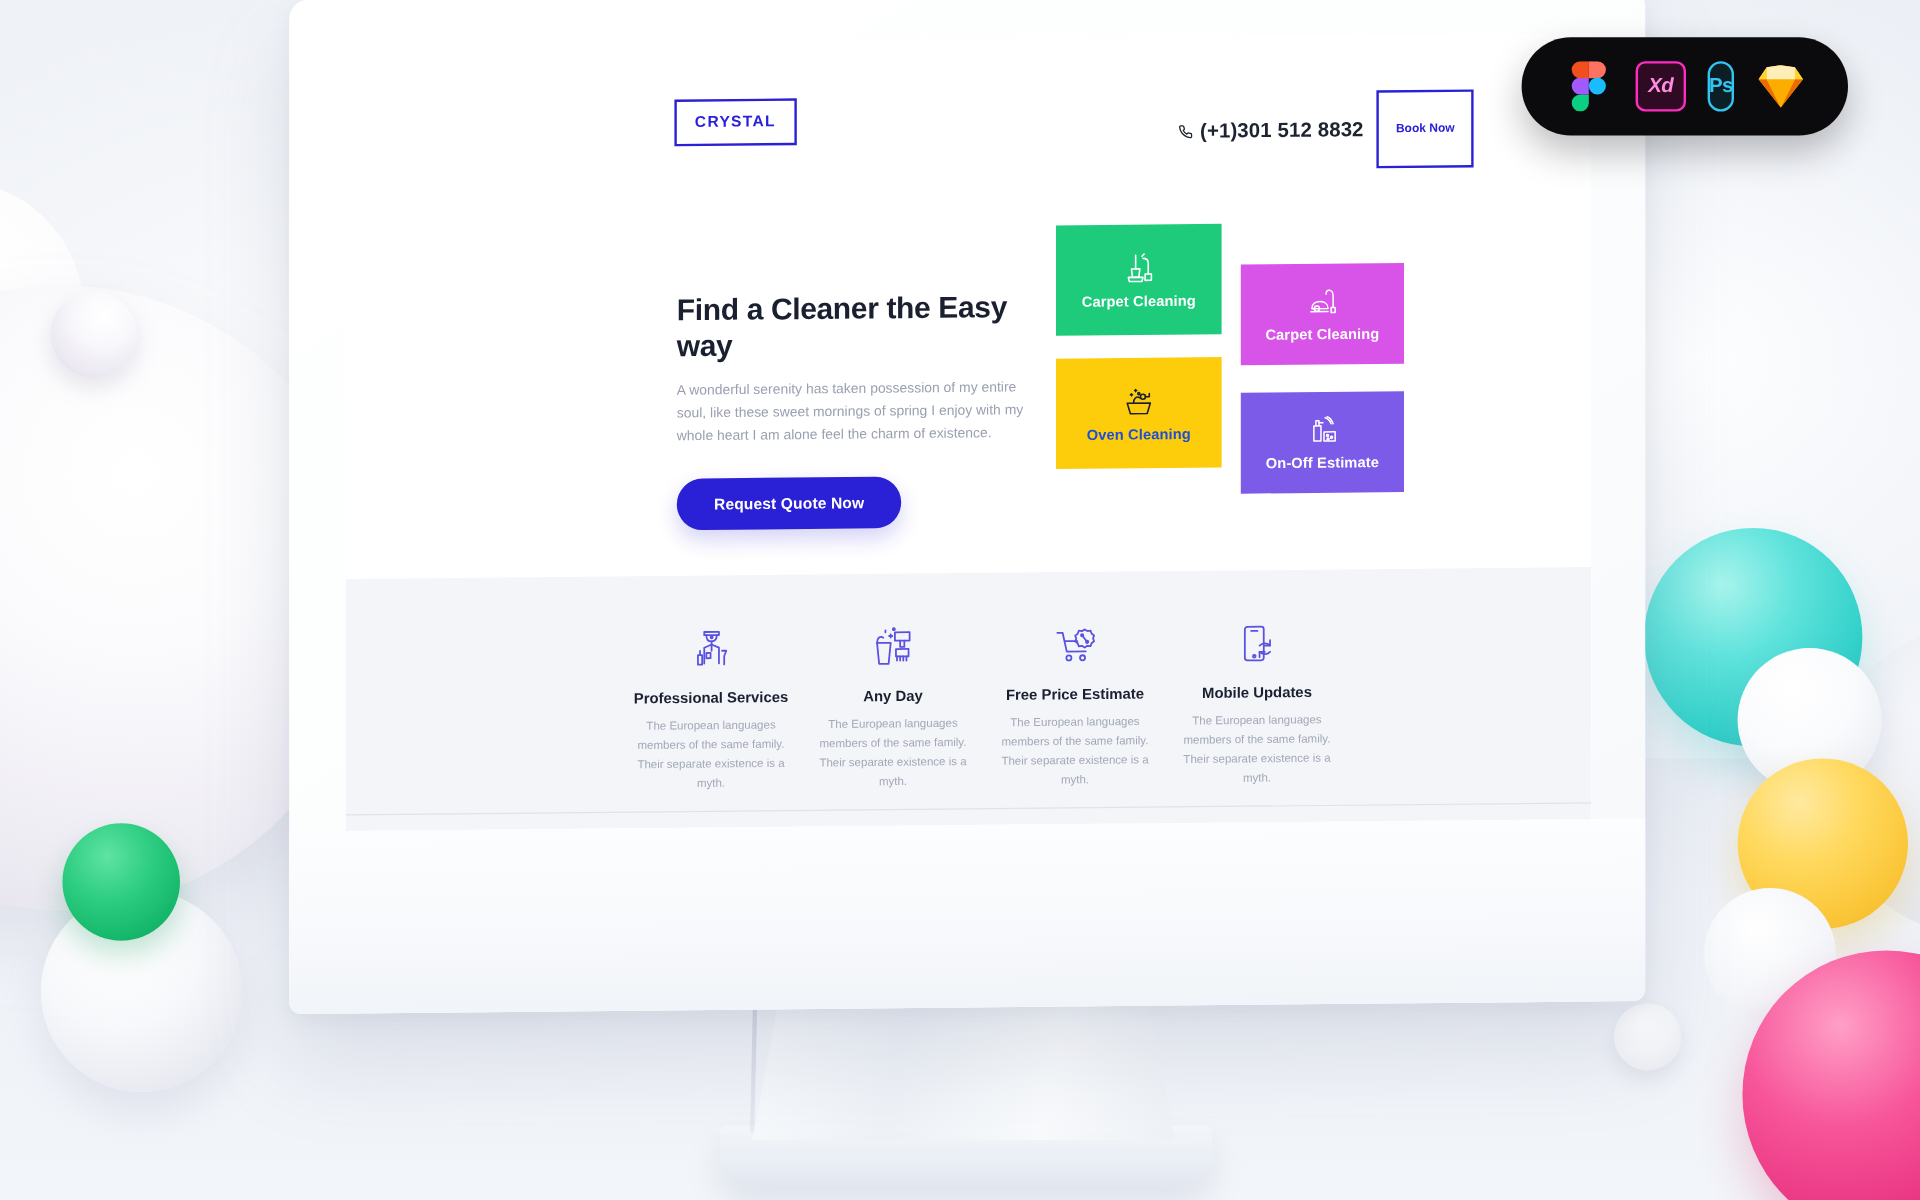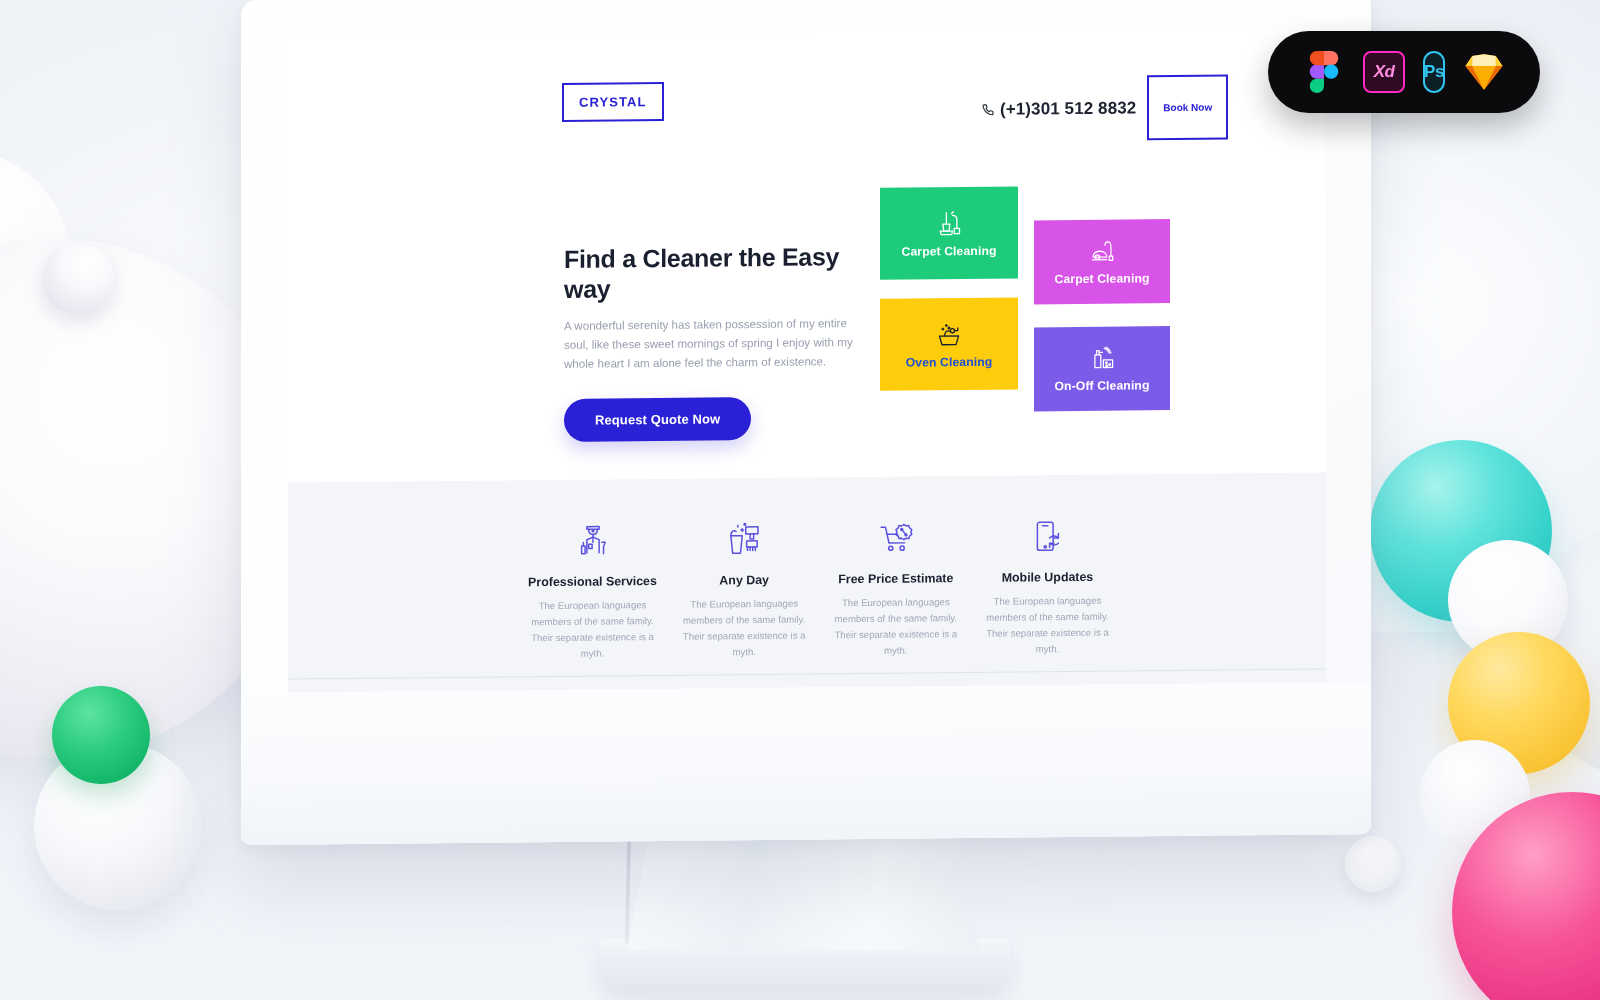--- a/index.html
+++ b/index.html
@@ -342,21 +342,21 @@
                 <path d="M9 12 L9 7 L12 7 L12 12"></path>
                 <path d="M12 9 L16 9"></path>
                 <path d="M18 4 C21 5 23 7 24 10"></path>
                 <path d="M20 3 C23 4 25 7 26 10"></path>
                 <path d="M17 18 L28 18 L28 27 L17 27 Z"></path>
                 <circle cx="20.5" cy="21.5" r="1"></circle>
                 <circle cx="24.5" cy="23.5" r="1"></circle>
                 <circle cx="21" cy="25" r="1"></circle>
               </svg>
             </span>
-            <span class="svc-label">On-Off Cleaning</span>
+            <span class="svc-label">On-Off Estimate</span>
           </div>
 
         </div>
       </div>
 
       <div id="features">
         <div id="features-inner">
 
           <div class="feature">
             <div class="feature-icon">

